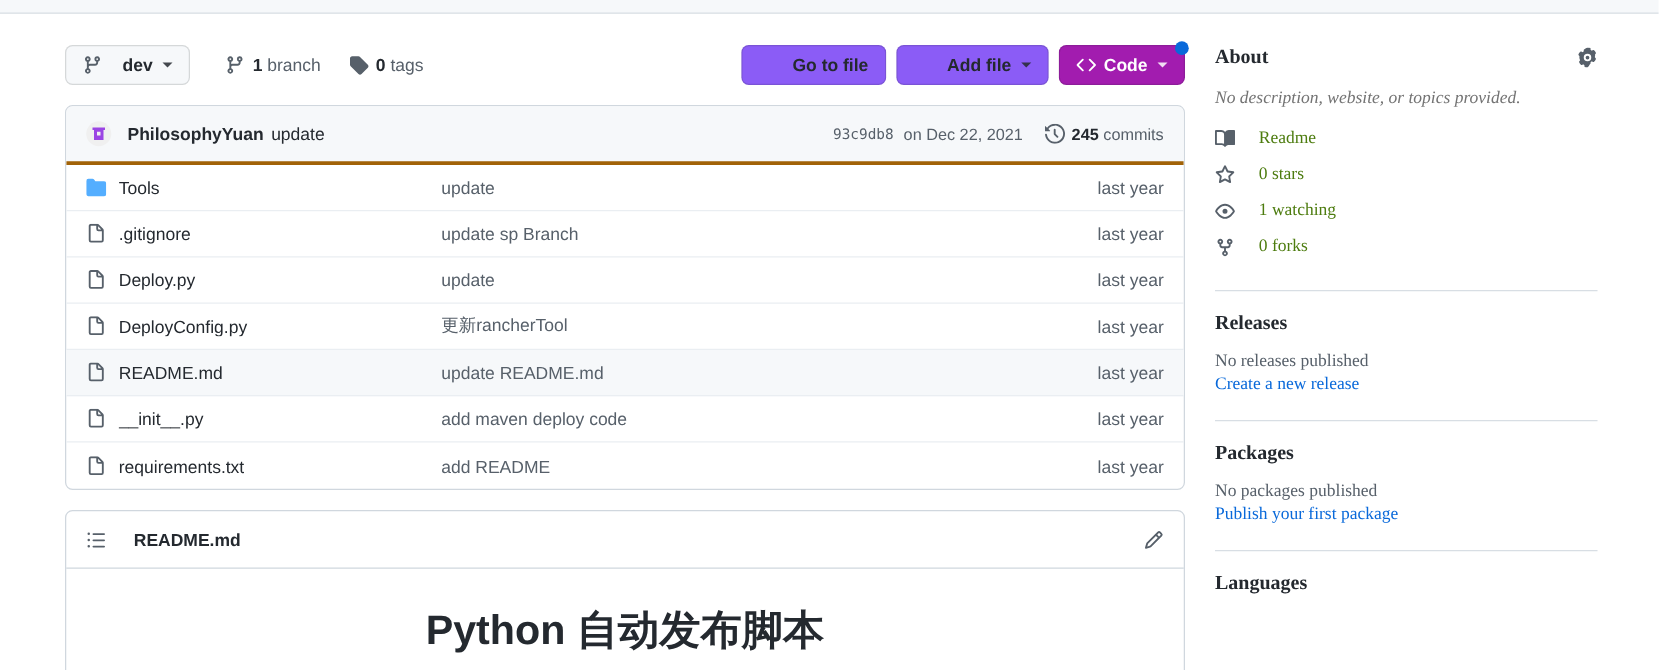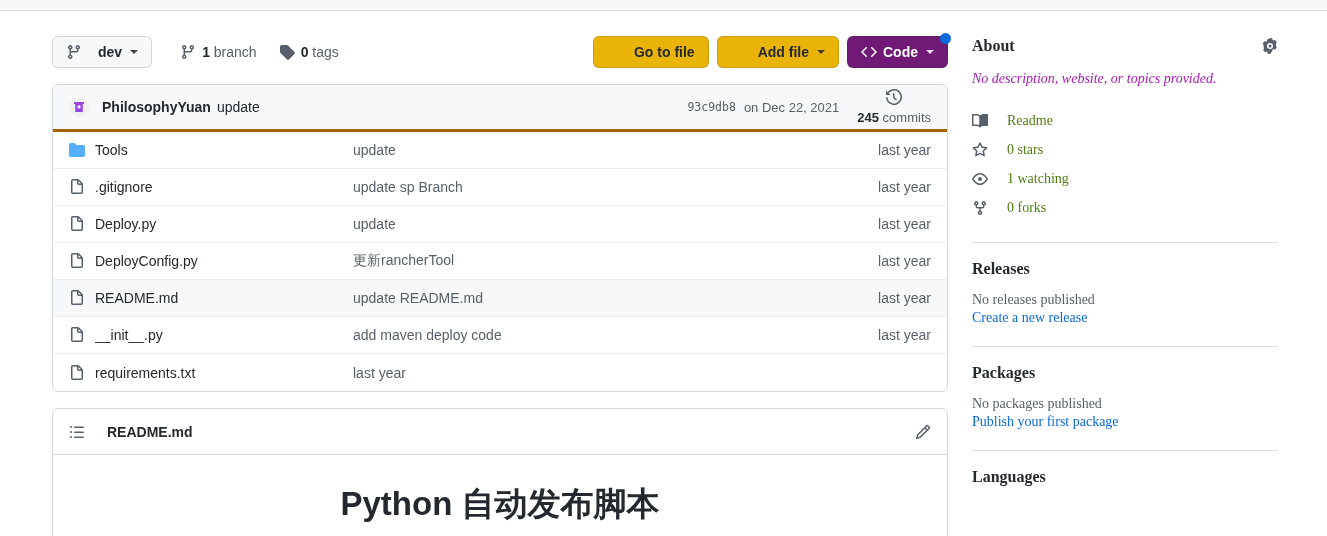--- a/index.html
+++ b/index.html
@@ -63,25 +63,25 @@
     border: 1px solid rgba(27,31,36,0.15);
     border-radius: 6px;
     font-size: 14px;
     font-weight: 600;
     color: #24292f;
     cursor: pointer;
     white-space: nowrap;
     line-height: 1;
   }
   .btn.plain {
-    background: #eab308;
+    background: #8b5cf6;
     padding-left: 40px;
   }
   .btn-green {
-    background: #701a75;
+    background: #a21caf;
     border: 1px solid rgba(27,31,36,0.15);
     color: #ffffff;
     position: relative;
   }
   .caret {
     width: 0; height: 0;
     border-left: 4px solid transparent;
     border-right: 4px solid transparent;
     border-top: 4px solid currentColor;
     display: inline-block;
@@ -165,21 +165,20 @@
   }
   .commit-date { margin-left: 8px; font-size: 13px; color: #57606a; }
   .commits-count {
     display: inline-flex;
     align-items: center;
     gap: 5px;
     margin-left: 18px;
     color: #57606a;
     font-size: 13px;
     cursor: pointer;
-    flex-direction: column;
   }
   .commits-count b { color: #24292f; font-weight: 600; }
 
   .frow {
     display: flex;
     align-items: center;
     height: 37px;
     padding: 0 16px;
     border-bottom: 1px solid #eaeef2;
     font-size: 14px;
@@ -251,22 +250,22 @@
   }
   .side-title {
     font-size: 16px;
     font-weight: 600;
     color: #24292f;
   }
   .gear { margin-left: auto; cursor: pointer; }
   .side-desc {
     font-style: italic;
     font-size: 14px;
-    color: #a21caf;
-    margin-bottom: 17px;
+    color: #737373;
+    margin-bottom: 7px;
     line-height: 1.5;
   }
   .side-row {
     display: flex;
     align-items: center;
     gap: 9px;
     height: 29px;
     font-size: 14px;
     color: #24292f;
     cursor: pointer;
@@ -448,20 +447,21 @@
             <span class="fmsg">add maven deploy code</span>
             <span class="ftime">last year</span>
           </div>
           <div class="frow">
             <span class="ficon">
               <svg width="16" height="16" viewBox="0 0 16 16" fill="#57606a">
                 <path d="M3.75 1.5a.25.25 0 00-.25.25v11.5c0 .138.112.25.25.25h8.5a.25.25 0 00.25-.25V6H9.75A1.75 1.75 0 018 4.25V1.5H3.75zm5.75.56v2.19c0 .138.112.25.25.25h2.19L9.5 2.06zM2 1.75C2 .784 2.784 0 3.75 0h5.086c.464 0 .909.184 1.237.513l3.414 3.414c.329.328.513.773.513 1.237v8.086A1.75 1.75 0 0112.25 15h-8.5A1.75 1.75 0 012 13.25V1.75z"></path>
               </svg>
             </span>
             <span class="fname">requirements.txt</span>
+            <span class="fmsg">add README</span>
             <span class="ftime">last year</span>
           </div>
         </div>
     </div>
 
     <div class="readmebox">
       <div class="readme-head">
         <span class="ficon">
           <svg width="16" height="16" viewBox="0 0 16 16" fill="#57606a">
             <path d="M2 4a1 1 0 100-2 1 1 0 000 2zm3.75-1.5a.75.75 0 000 1.5h8.5a.75.75 0 000-1.5h-8.5zm0 5a.75.75 0 000 1.5h8.5a.75.75 0 000-1.5h-8.5zm0 5a.75.75 0 000 1.5h8.5a.75.75 0 000-1.5h-8.5zM3 8a1 1 0 11-2 0 1 1 0 012 0zm-1 6a1 1 0 100-2 1 1 0 000 2z"></path>

